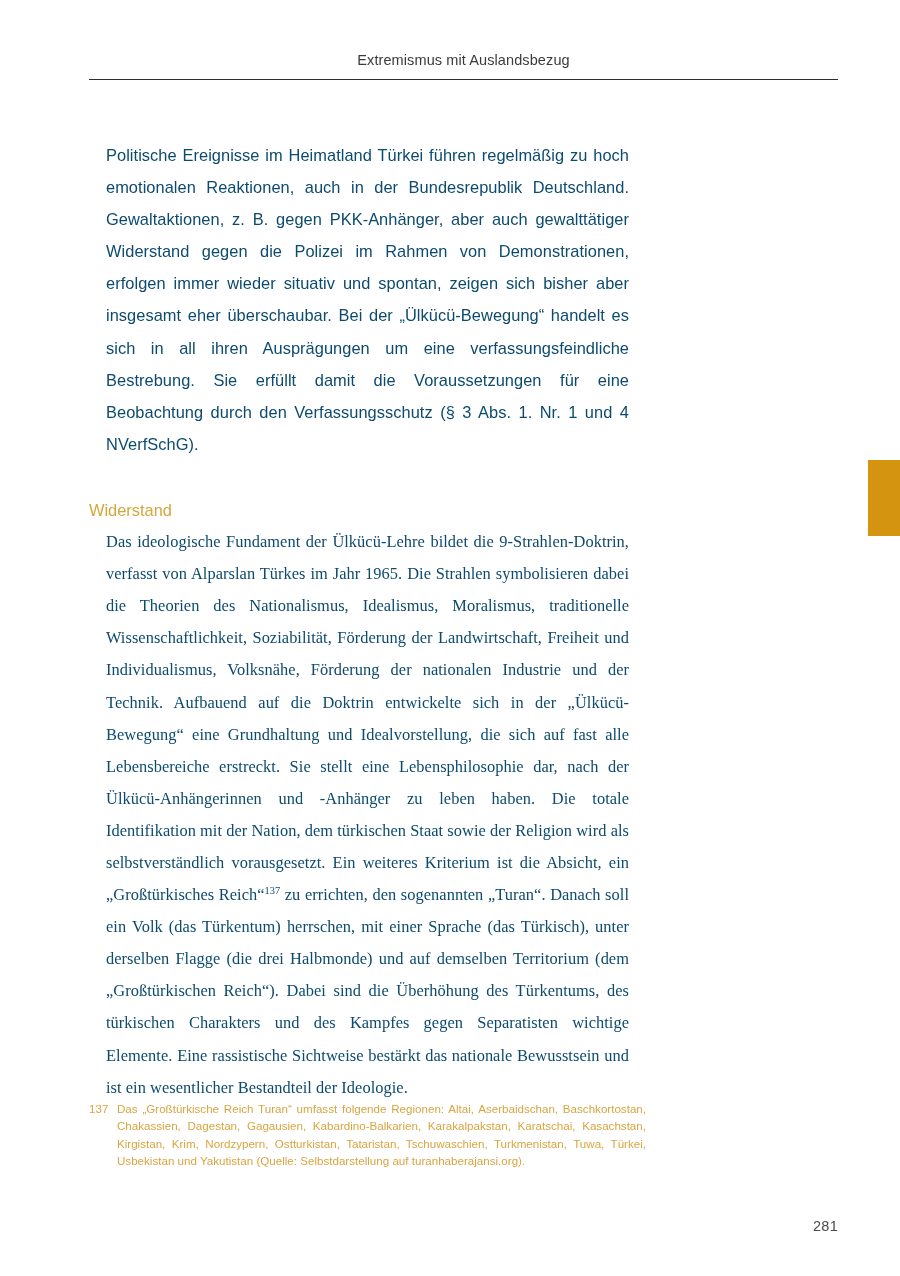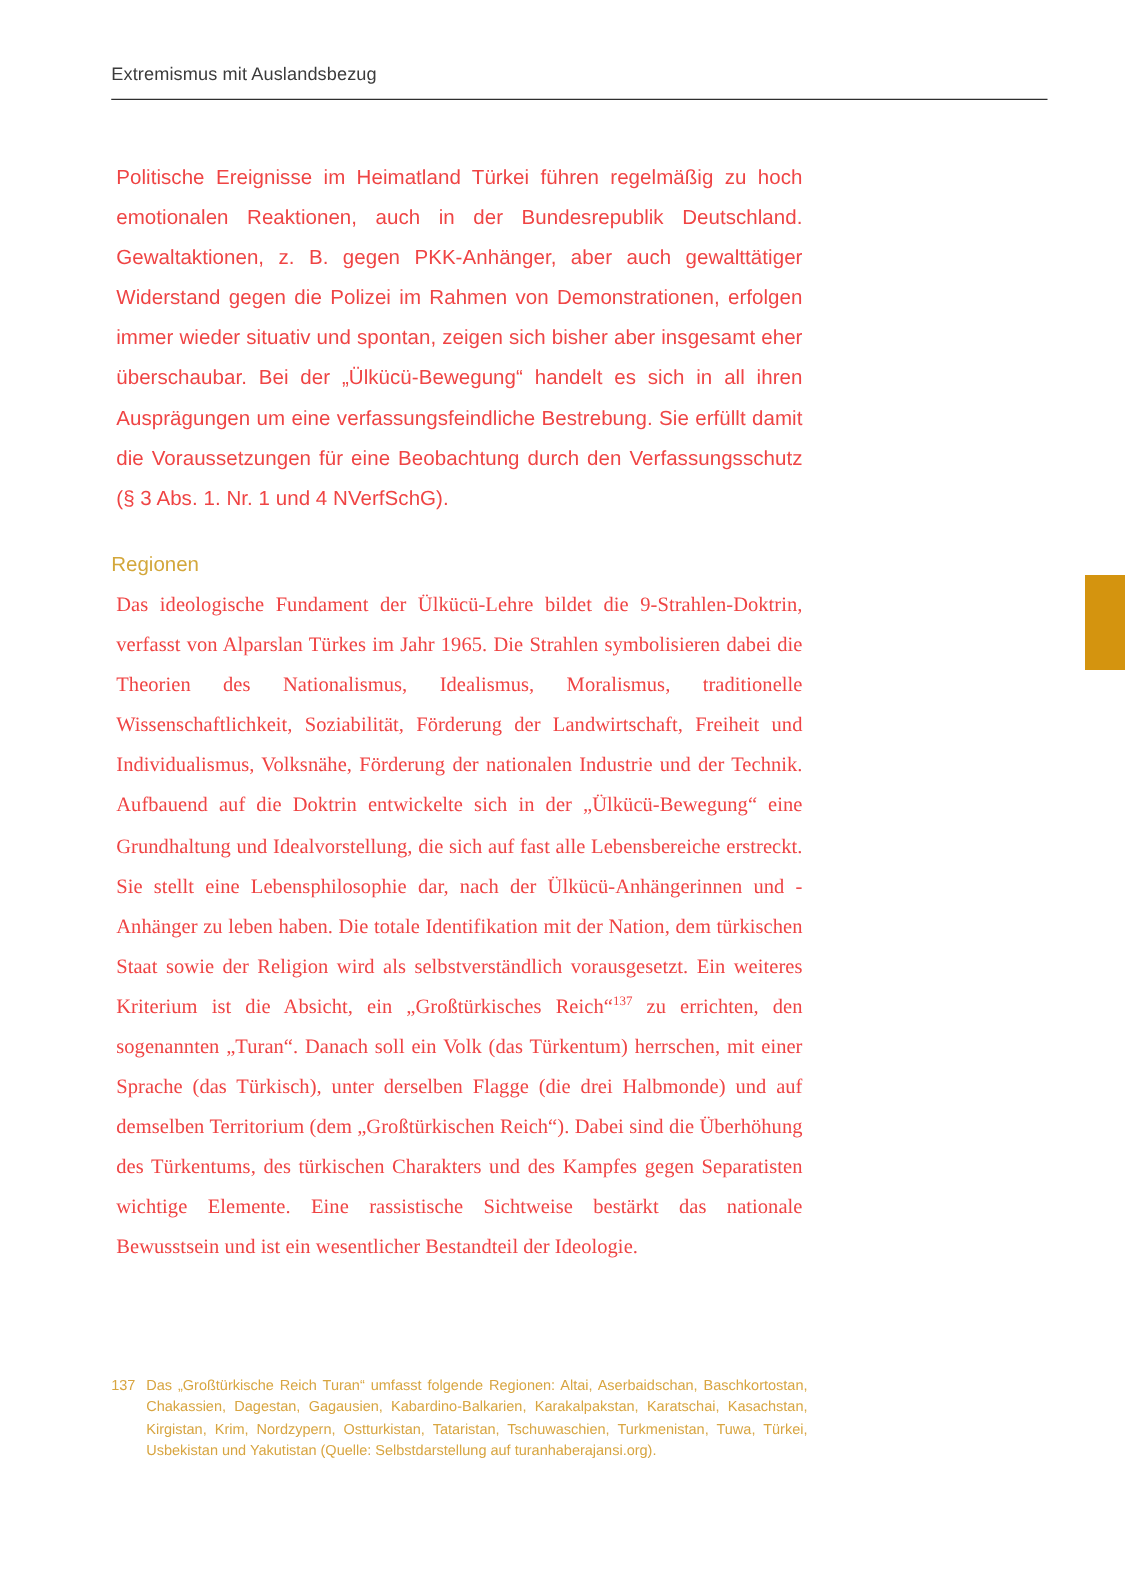--- a/index.html
+++ b/index.html
@@ -26,20 +26,21 @@
     top: 52px;
     width: 749px;
   }
 
   .running-header .header-text {
     font-size: 14.5px;
     line-height: 1.2;
     color: #3b3b3b;
     letter-spacing: 0.1px;
     white-space: nowrap;
+    text-align: center;
   }
 
   .header-rule {
     position: absolute;
     left: 89px;
     top: 79px;
     width: 749px;
     height: 1px;
     background: #2e2e2e;
   }
@@ -58,24 +59,24 @@
   .content {
     position: absolute;
     left: 89px;
     top: 122px;
     width: 557px;
   }
 
   .body-par {
     font-size: 16.4px;
     line-height: 32.1px;
-    color: #ef4444;
+    color: #0c4a6e;
     text-align: justify;
     text-justify: inter-word;
-    margin: 4px;
+    margin: 17px;
     letter-spacing: 0.05px;
     -moz-hyphens: none;
     hyphens: none;
   }
 
   .body-par + .body-par {
     margin-top: 0px;
   }
 
   
@@ -149,25 +150,26 @@
     <div class="header-text">Extremismus mit Auslandsbezug</div>
   </div>
   <div class="header-rule"></div>
 
   <div class="edge-tab"></div>
 
   <div class="content">
 
     <p class="body-par">Politische Ereignisse im Heimatland Türkei führen regelmäßig zu hoch emotionalen Reaktionen, auch in der Bundesrepublik Deutschland. Gewaltaktionen, z. B. gegen PKK-Anhänger, aber auch gewalttätiger Widerstand gegen die Polizei im Rahmen von Demonstrationen, erfolgen immer wieder situativ und spontan, zeigen sich bisher aber insgesamt eher überschaubar. Bei der „Ülkücü-Bewegung“ handelt es sich in all ihren Ausprägungen um eine verfassungsfeindliche Bestrebung. Sie erfüllt damit die Voraussetzungen für eine Beobachtung durch den Verfassungsschutz (§ 3 Abs. 1. Nr. 1 und 4 NVerfSchG).</p>
 
-    <h2 class="section-heading">Regionen</h2>
+    <h2 class="section-heading">Widerstand</h2>
 
     <p class="body-par par-after-heading"><span>Das ideologische Fundament der Ülkücü-Lehre bildet die 9-Strahlen-Doktrin, verfasst von Alparslan Türkes im Jahr 1965. Die Strahlen symbolisieren dabei die Theorien des Nationalismus, Idealismus, Moralismus, traditionelle Wissenschaftlichkeit, Soziabilität, Förderung der Landwirtschaft, Freiheit und Individualismus, Volksnähe, Förderung der nationalen Industrie und der Technik. Aufbauend auf die Doktrin entwickelte sich in der „Ülkücü-Bewegung“ eine Grundhaltung und Idealvorstellung, die sich auf fast alle Lebensbereiche erstreckt. Sie stellt eine Lebensphilosophie dar, nach der Ülkücü-Anhängerinnen und -Anhänger zu leben haben. Die totale Identifikation mit der Nation, dem türkischen Staat sowie der Religion wird als selbstverständlich vorausgesetzt. Ein weiteres Kriterium ist die Absicht, ein „Großtürkisches Reich“</span><sup class="fn-ref">137</sup><span> zu errichten, den sogenannten „Turan“. Danach soll ein Volk (das Türkentum) herrschen, mit einer Sprache (das Türkisch), unter derselben Flagge (die drei Halbmonde) und auf demselben Territorium (dem „Großtürkischen Reich“). Dabei sind die Überhöhung des Türkentums, des türkischen Charakters und des Kampfes gegen Separatisten wichtige Elemente. Eine rassistische Sichtweise bestärkt das nationale Bewusstsein und ist ein wesentlicher Bestandteil der Ideologie.</span></p>
 
 
   </div>
 
   <div class="footnotes">
     <p class="footnote"><span class="fn-num">137</span><span>Das „Großtürkische Reich Turan“ umfasst folgende Regionen: Altai, Aserbaidschan, Baschkortostan, Chakassien, Dagestan, Gagausien, Kabardino-Balkarien, Karakalpakstan, Karatschai, Kasachstan, Kirgistan, Krim, Nordzypern, Ostturkistan, Tataristan, Tschuwaschien, Turkmenistan, Tuwa, Türkei, Usbekistan und Yakutistan (Quelle: Selbstdarstellung auf turanhaberajansi.org).</span></p>
   </div>
 
+  <div class="folio">281</div>
 
 </div>
 
 </body></html>

